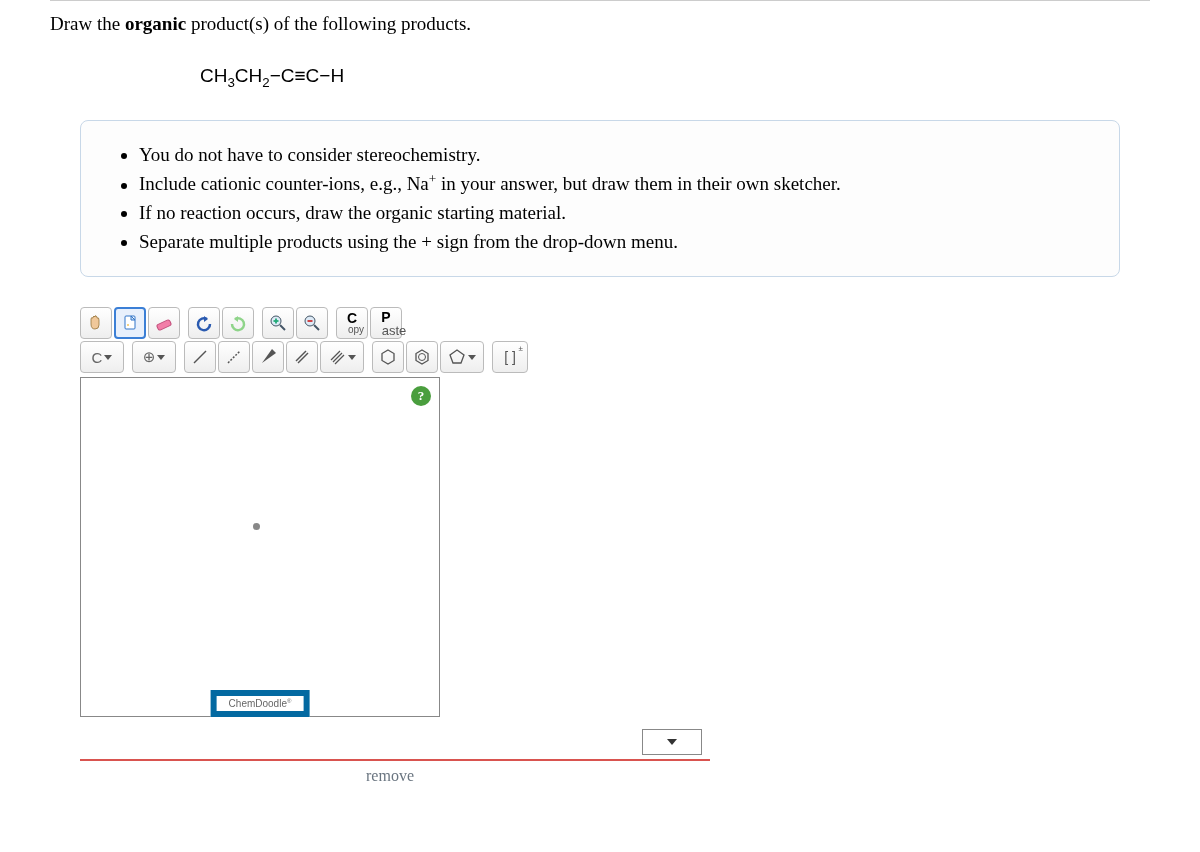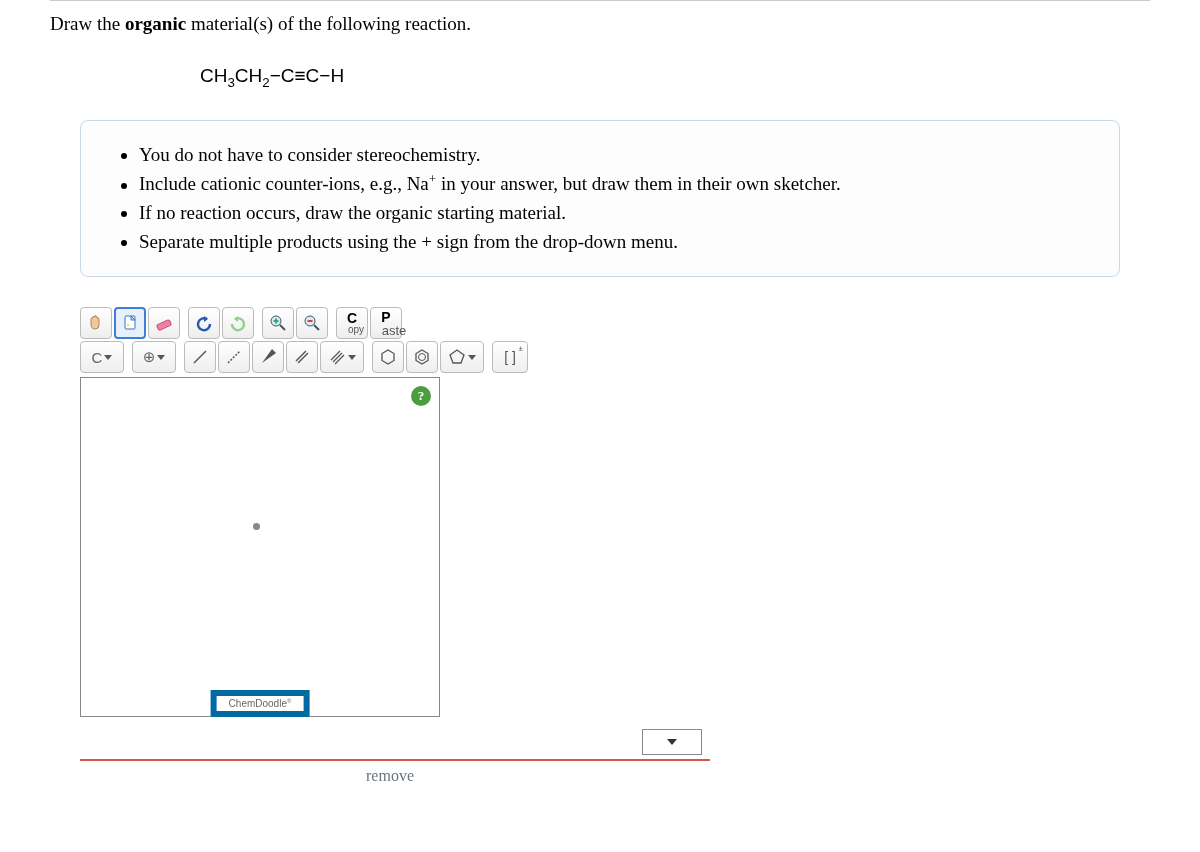--- a/index.html
+++ b/index.html
@@ -32,21 +32,21 @@
     .dropdown::after { content:""; border-left:5px solid transparent; border-right:5px solid transparent; border-top:6px solid #333;}
     .remove-link { color:#6a7580; font-size:16px; text-align:center; padding-right:10px; padding-top:6px; width:630px;}
     .dd-arrow{display:inline-block; border-left:4px solid transparent; border-right:4px solid transparent; border-top:5px solid #555; margin-left:2px; vertical-align:middle;}
     .icon-svg{display:block;}
   </style>
 </head>
 <body>
 
 <div class="container">
   <div class="question-text">
-    <span>Draw the </span><strong>organic</strong><span> material(s) of the following reaction.</span>
+    <span>Draw the </span><strong>organic</strong><span> product(s) of the following products.</span>
   </div>
 
   <div class="reaction-area">
     <div class="reactant">
       <span>CH</span><span class="sub">3</span><span>CH</span><span class="sub">2</span><span>−C≡C−H</span>
     </div>
   </div>
 
   <div class="instructions-box">
     <ul>

